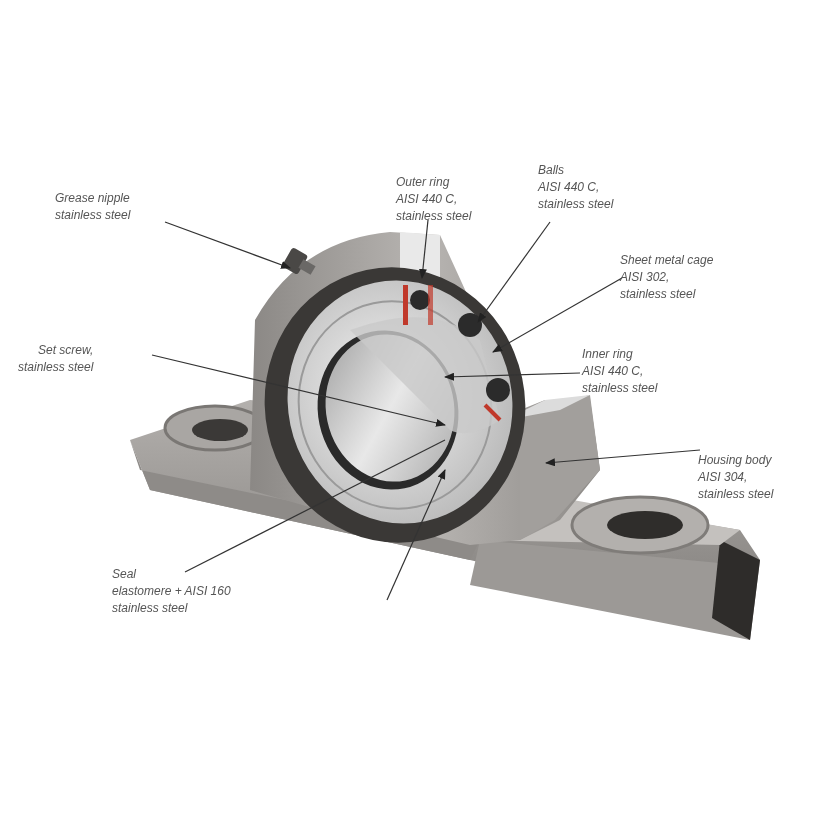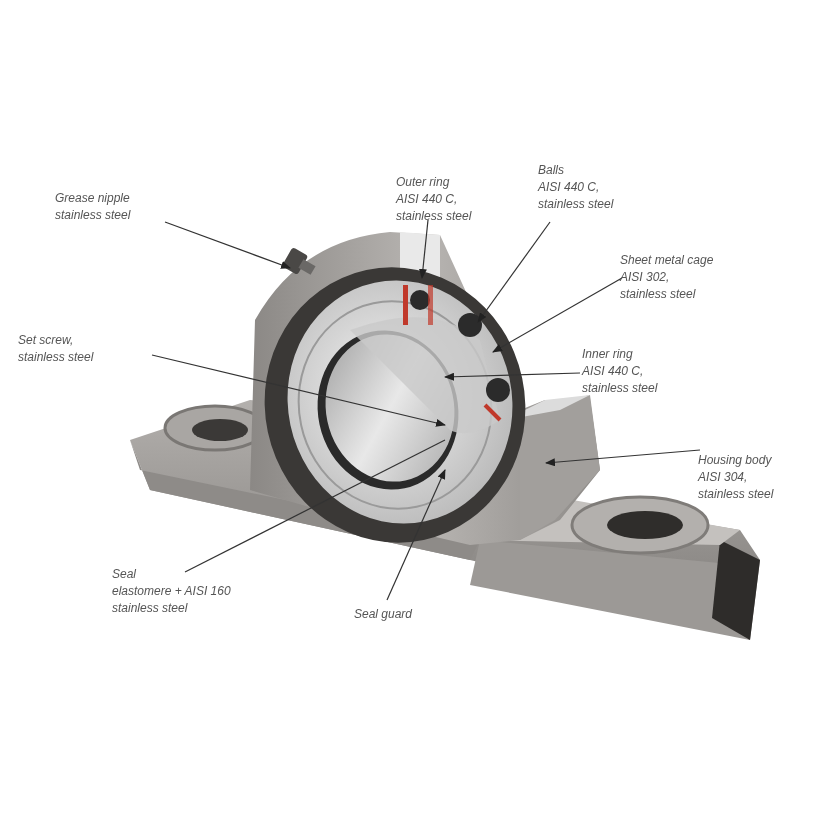--- a/index.html
+++ b/index.html
@@ -106,34 +106,33 @@
 <div class="label" style="left:538px;top:162px;">
   <span>Balls</span>
   <span>AISI 440 C,</span>
   <span>stainless steel</span>
 </div>
 <div class="label" style="left:620px;top:252px;">
   <span>Sheet metal cage</span>
   <span>AISI 302,</span>
   <span>stainless steel</span>
 </div>
-<div class="label" style="left:18px;top:332px;">
+<div class="label" style="left:18px;top:342px;text-align:right;">
   <span>Set screw,</span>
   <span>stainless steel</span>
 </div>
 <div class="label" style="left:582px;top:346px;">
   <span>Inner ring</span>
   <span>AISI 440 C,</span>
   <span>stainless steel</span>
 </div>
 <div class="label" style="left:698px;top:428px;margin-top:24px;">
   <span>Housing body</span>
   <span>AISI 304,</span>
   <span>stainless steel</span>
 </div>
 <div class="label" style="left:112px;top:566px;">
   <span>Seal</span>
   <span>elastomere + AISI 160</span>
   <span>stainless steel</span>
 </div>
 <div class="label center" style="left:298px;top:606px;width:170px;">
-  <span>Seal guard</span>
 </div>
 
 </body></html>

